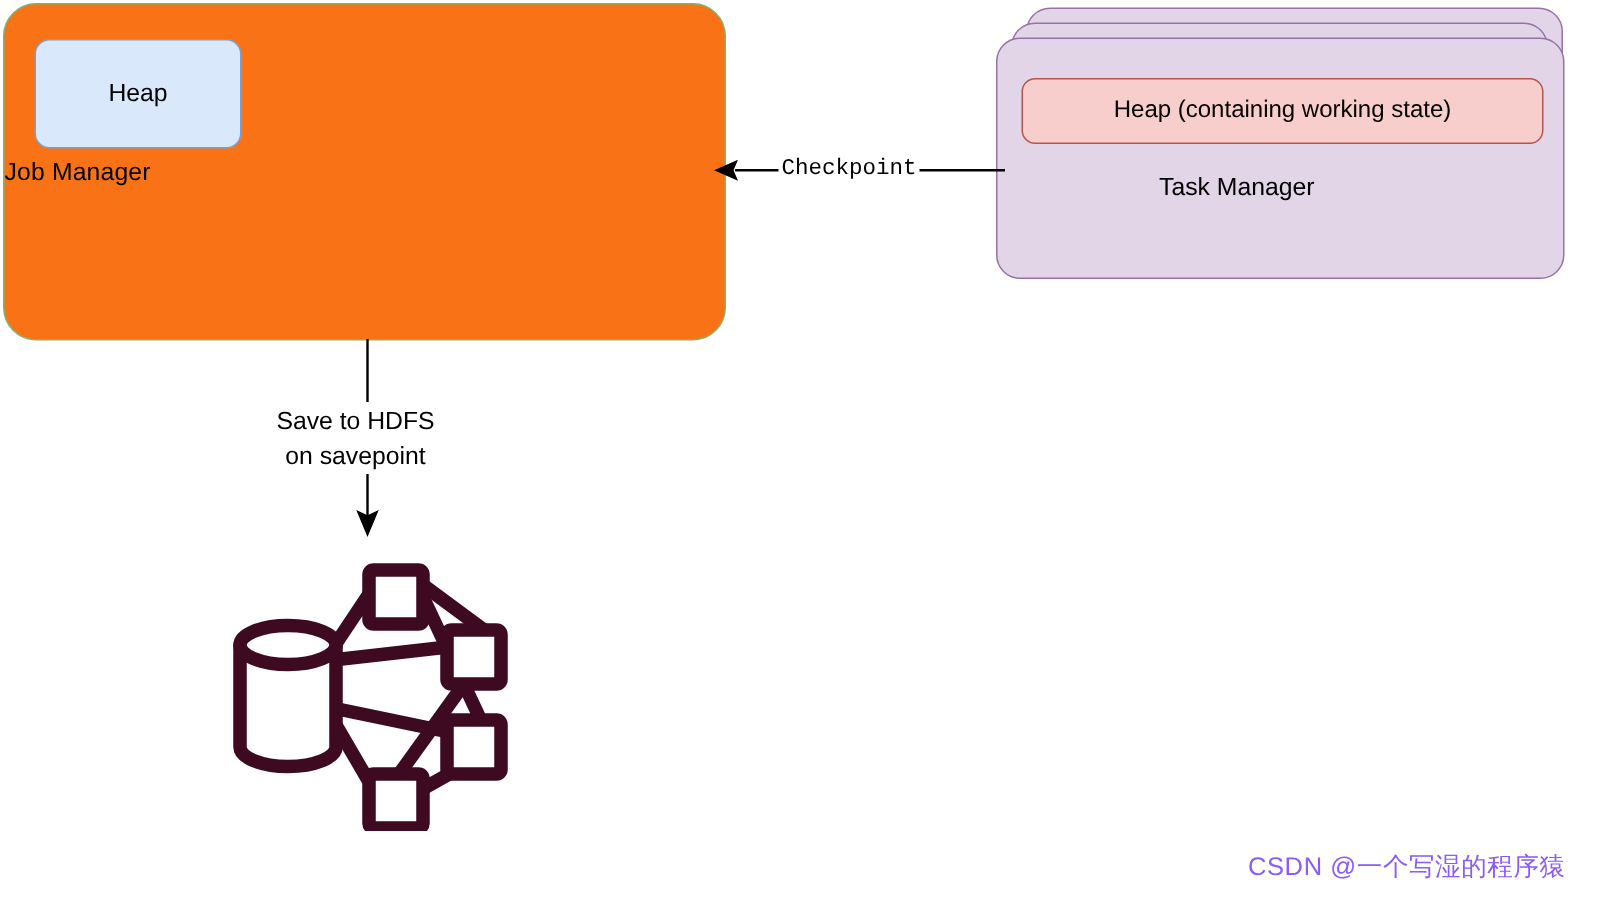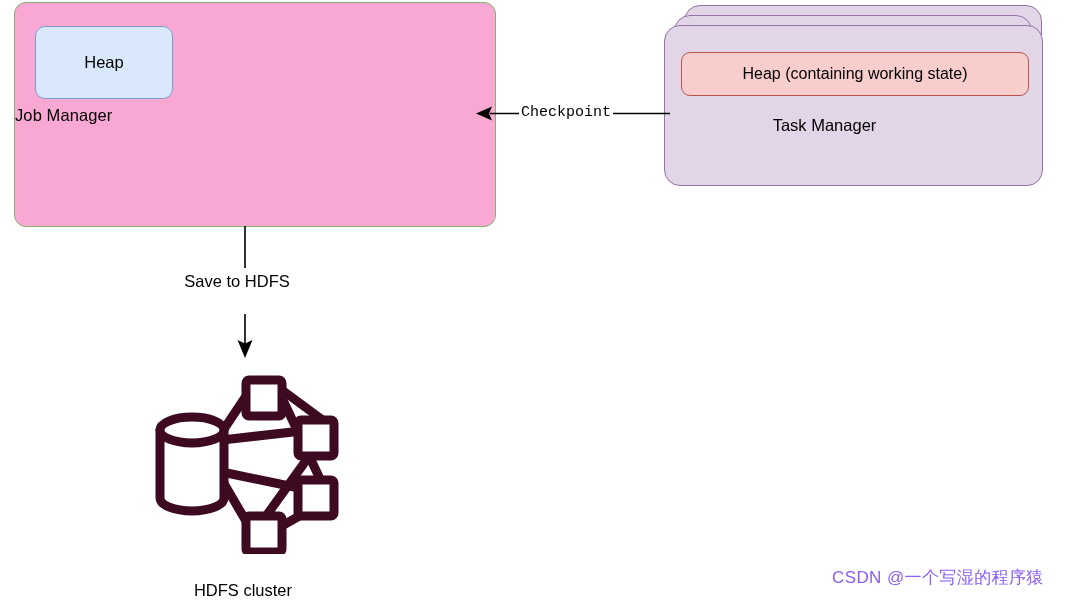--- a/index.html
+++ b/index.html
@@ -19,25 +19,24 @@
     overflow: hidden;
   }
 
   
   .job-manager {
     position: absolute;
     left: 2px;
     top: 2px;
     width: 482px;
     height: 225px;
-    background: #f9a8d4;
+    background: #f97316;
     border: 1.4px solid #82b366;
-    border-radius: 12px;
-    box-sizing: border-box;
-    margin-left: 12px;
+    border-radius: 22px;
+    box-sizing: border-box;
   }
   .job-manager-label {
     position: absolute;
     left: 0;
     top: 103px;
     width: 482px;
     text-align: left;
     font-size: 16.5px;
     color: #000000;
     letter-spacing: 0.1px;
@@ -201,20 +200,21 @@
   </svg>
   <div class="checkpoint-label">Checkpoint</div>
 
   <svg class="edge-save-svg" viewBox="0 0 60 134">
     <line x1="30" y1="0" x2="30" y2="42" stroke="#000000" stroke-width="1.6"></line>
     <line x1="30" y1="88" x2="30" y2="120" stroke="#000000" stroke-width="1.6"></line>
     <polygon points="30,132 22.5,114 30,117.5 37.5,114" fill="#000000"></polygon>
   </svg>
   <div class="save-label">
     <div>Save to HDFS</div>
+    <div>on savepoint</div>
   </div>
 
   <svg class="hdfs-icon" viewBox="0 0 196 186">
     <g stroke="#3d0a22" stroke-width="9" fill="none" stroke-linejoin="round" stroke-linecap="round">
 
       <line x1="76" y1="64" x2="104" y2="22"></line>
       <line x1="76" y1="72" x2="182" y2="60"></line>
       <line x1="76" y1="104" x2="182" y2="126"></line>
       <line x1="76" y1="112" x2="104" y2="160"></line>
       <line x1="136" y1="22" x2="182" y2="56"></line>
@@ -228,17 +228,16 @@
       <ellipse cx="46" cy="62" rx="32" ry="13"></ellipse>
     </g>
 
     <g stroke="#3d0a22" stroke-width="9" fill="#ffffff" stroke-linejoin="round">
       <rect x="100" y="12" width="36" height="36" rx="3"></rect>
       <rect x="152" y="52" width="36" height="36" rx="3"></rect>
       <rect x="152" y="112" width="36" height="36" rx="3"></rect>
       <rect x="100" y="148" width="36" height="36" rx="3"></rect>
     </g>
   </svg>
-  <div class="hdfs-caption">HDFS cluster</div>
 
   <div class="watermark">CSDN @一个写湿的程序猿</div>
 
 </div>
 
 </body></html>

